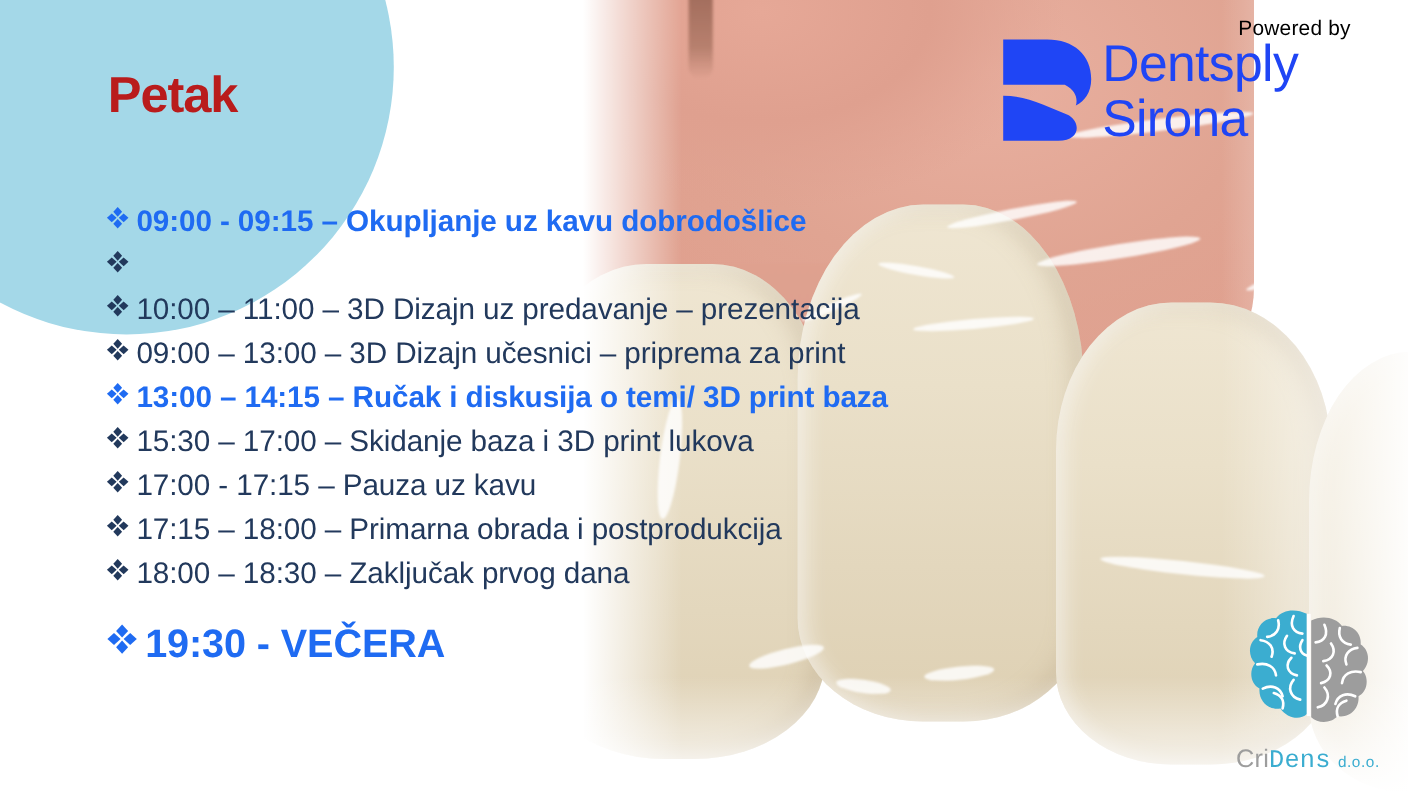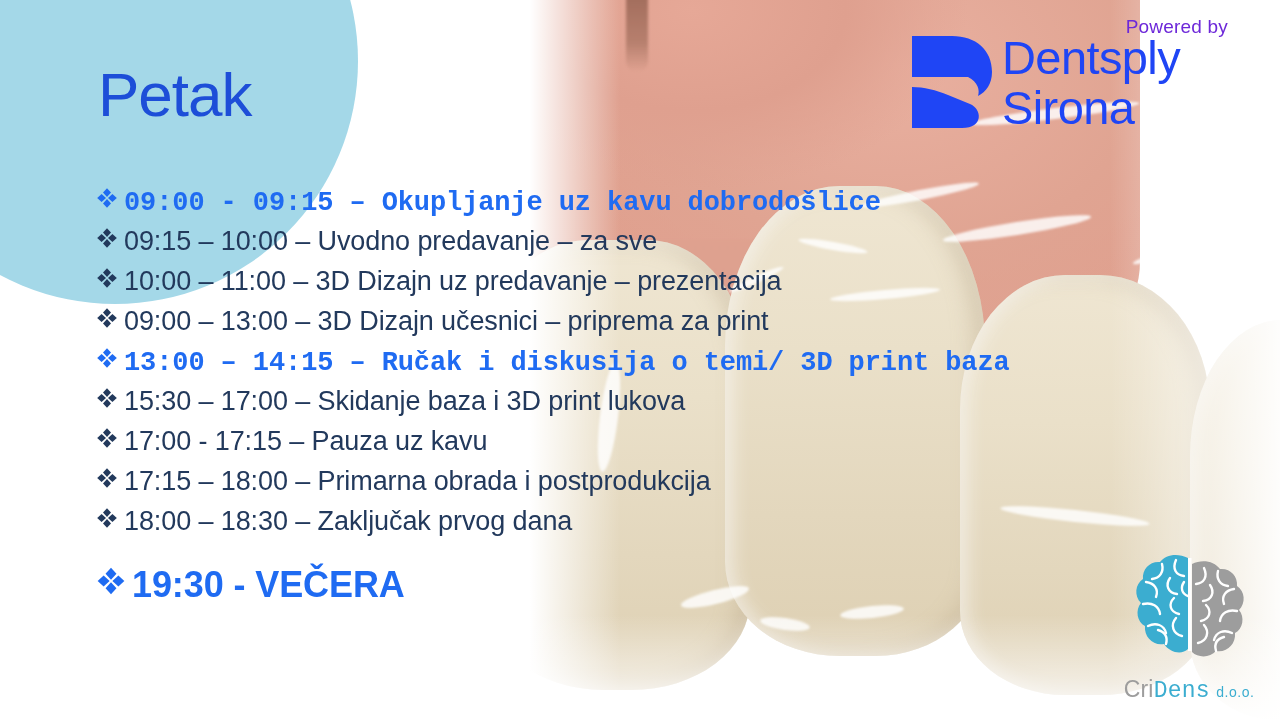--- a/index.html
+++ b/index.html
@@ -92,24 +92,24 @@
     left:-128px; top:-182px;
     width:486px; height:486px;
     border-radius:50%;
     background:#a4d8e8;
   }
 
   
   .title {
     position:absolute;
     left:98px; top:62px;
-    font-size:62px;
-    font-weight:normal;
+    font-size:46px;
+    font-weight:bold;
     letter-spacing:-1px;
-    color:#1d4ed8;
+    color:#b91c1c;
     line-height:1.05;
   }
 
   
   .agenda {
     position:absolute;
     left:96px; top:188px;
     width:830px;
   }
   .item {
@@ -127,37 +127,37 @@
     top:-1px;
     width:26px;
   }
   .bullet svg { display:block; }
   .item-text {
     font-size:27px;
     line-height:1;
     color:#22395c;
     letter-spacing:-0.1px;
   }
-  .item.hl .item-text { color:#1f6bf2; font-weight:bold;font-family:Liberation Mono, monospace; }
+  .item.hl .item-text { color:#1f6bf2; font-weight:bold; }
 
   .item.final { height:48px; align-items:baseline; }
   .item.final .item-text { font-size:36px; font-weight:bold; color:#1f6bf2;margin-top:19px; }
   .item.final .bullet { font-size:30px; width:34px; }
 
   
   .ds-logo {
     position:absolute;
     right:28px; top:8px;
     width:350px; height:130px;
   }
   .ds-powered {
     position:absolute;
     right:24px; top:8px;
     font-size:19px;
-    color:#6d28d9;
+    color:#000000;
     letter-spacing:.2px;
   }
   .ds-mark { position:absolute; left:8px; top:26px; width:86px; height:96px; }
   .ds-word { position:absolute; left:100px; top:22px; width:246px; height:104px; }
 
   
   .cridens {
     position:absolute;
     right:16px; bottom:8px;
     width:150px; height:160px;
@@ -228,21 +228,20 @@
       <span class="bullet">
         <svg width="22" height="22" viewBox="0 0 22 22">
             <g fill="#22395c">
           <path d="M11 1.2 L15 5.6 L11 10 L7 5.6 Z"></path>
           <path d="M5.6 7 L10 11 L5.6 15 L1.2 11 Z"></path>
           <path d="M16.4 7 L20.8 11 L16.4 15 L12 11 Z"></path>
           <path d="M11 12 L15 16.4 L11 20.8 L7 16.4 Z"></path>
         </g>
           </svg>
       </span>
-      <span class="item-text">09:15 – 10:00 – Uvodno predavanje – za sve</span>
     </div>
 
     <div class="item">
       <span class="bullet">
         <svg width="22" height="22" viewBox="0 0 22 22">
             <g fill="#22395c">
           <path d="M11 1.2 L15 5.6 L11 10 L7 5.6 Z"></path>
           <path d="M5.6 7 L10 11 L5.6 15 L1.2 11 Z"></path>
           <path d="M16.4 7 L20.8 11 L16.4 15 L12 11 Z"></path>
           <path d="M11 12 L15 16.4 L11 20.8 L7 16.4 Z"></path>

